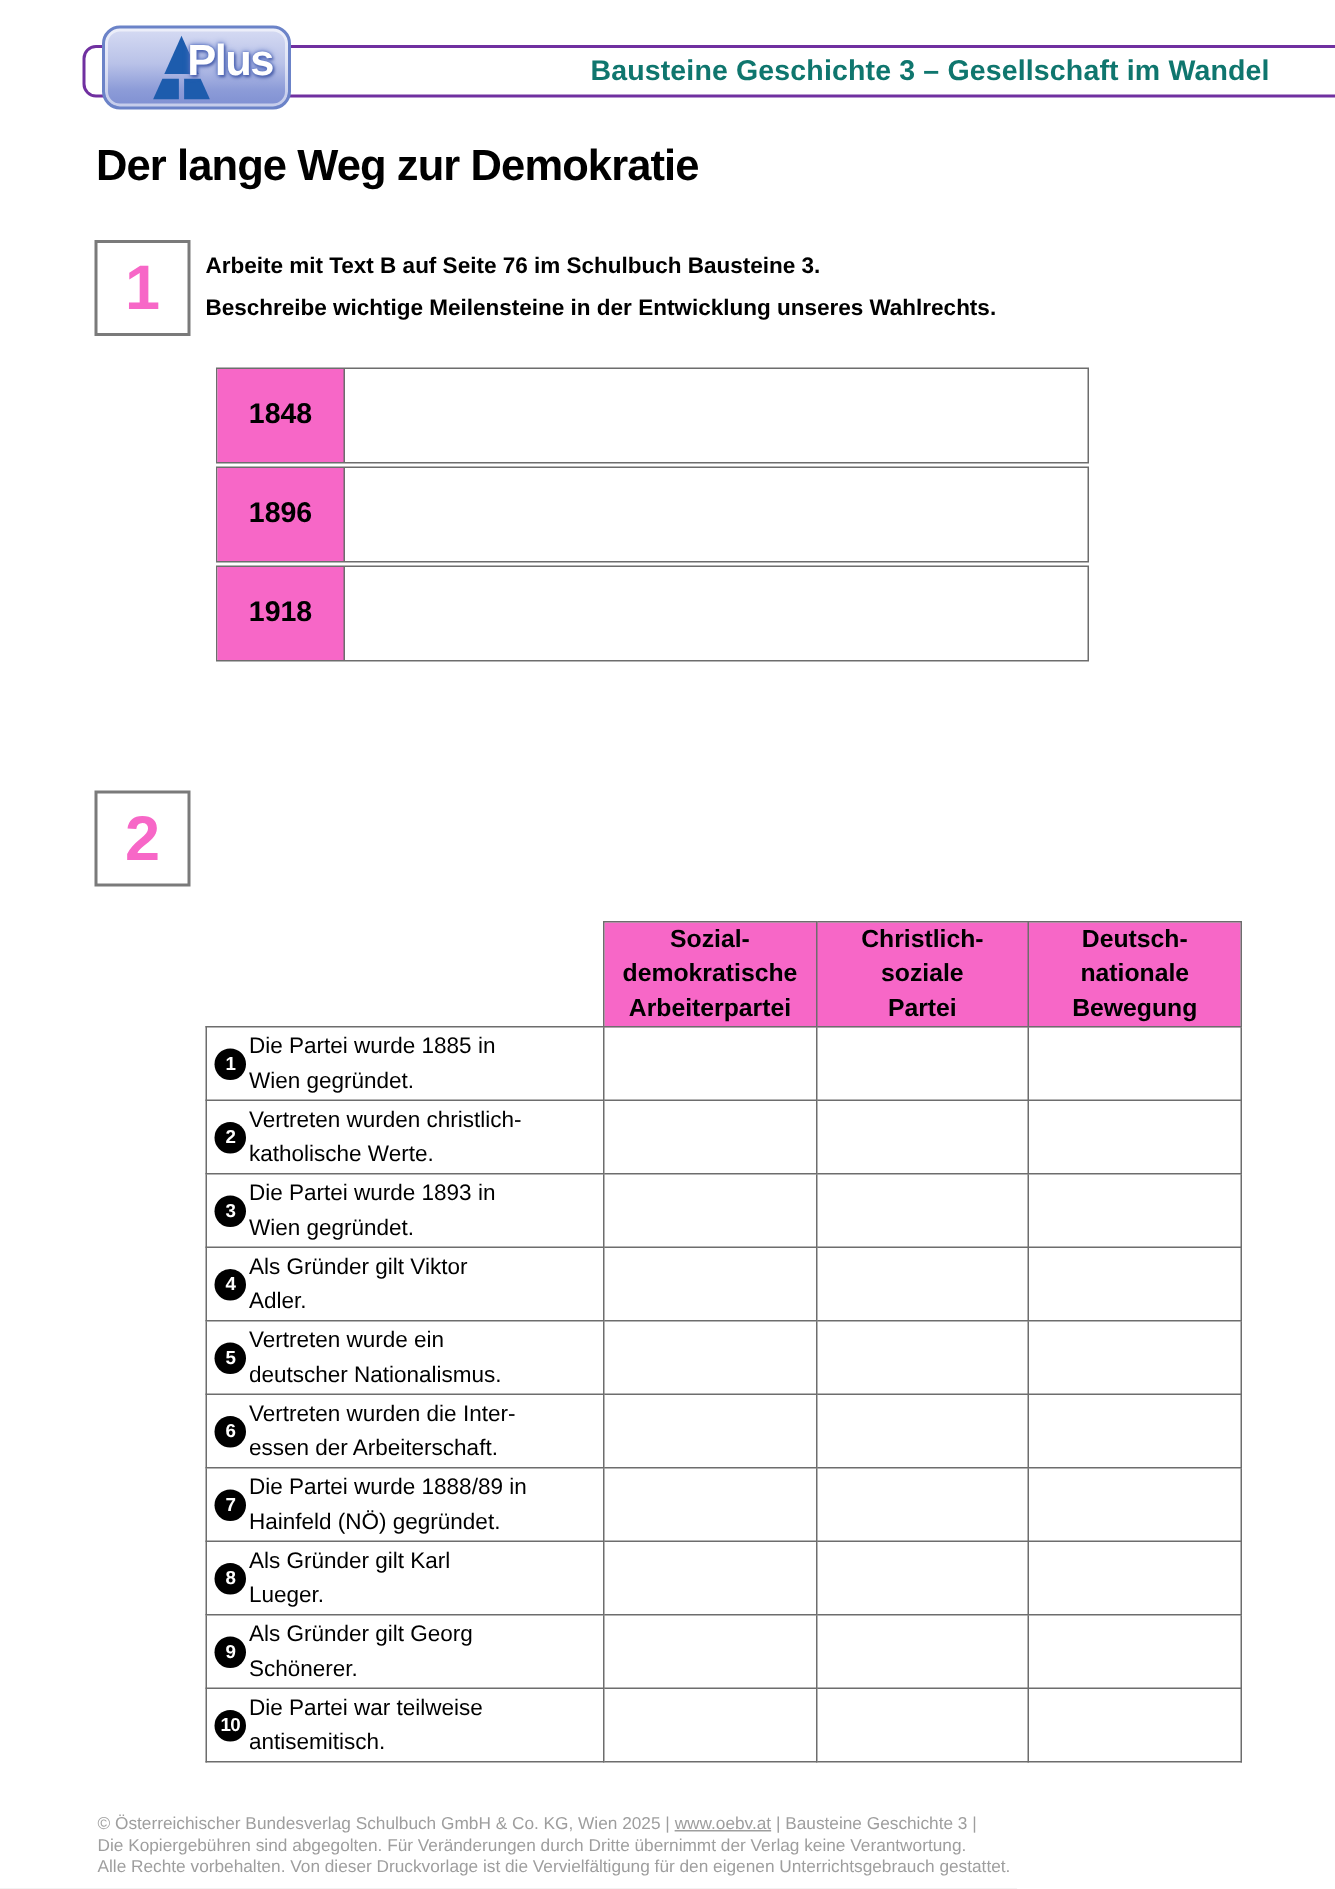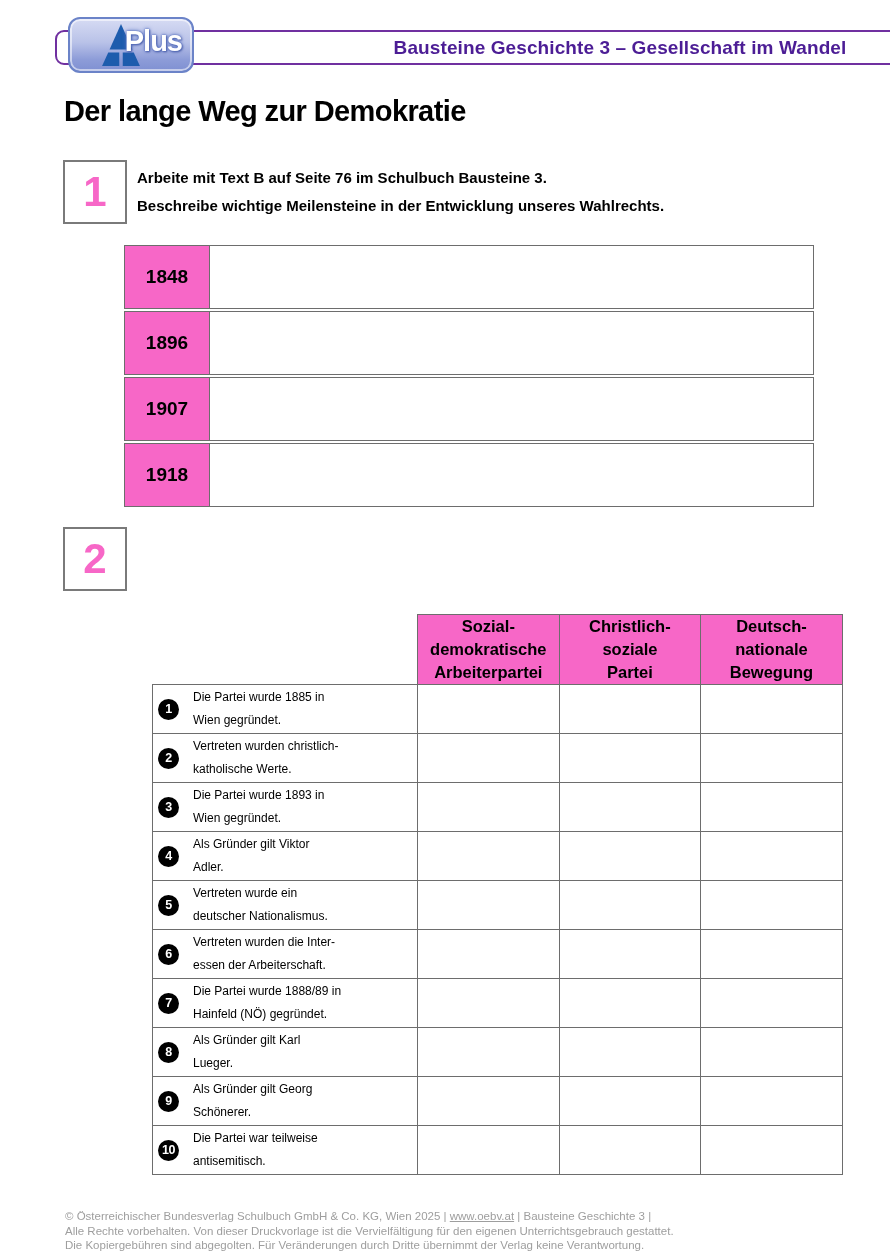--- a/index.html
+++ b/index.html
@@ -8,21 +8,21 @@
     font-family:"Liberation Sans",sans-serif;color:#000;overflow:hidden;
     margin:0 auto;
   }
   
   .banner{
     position:absolute;left:55px;top:30px;width:786px;height:31px;
     border:2px solid #7030A0;border-radius:9px;background:#fff;
     display:flex;align-items:center;justify-content:center;padding-left:170px;
     box-sizing:content-box;
   }
-  .banner-title{color:#4c1d95;font-weight:bold;font-size:19px;letter-spacing:.1px;}
+  .banner-title{color:#0f766e;font-weight:bold;font-size:19px;letter-spacing:.1px;}
   .logo{
     position:absolute;left:68px;top:17px;width:122px;height:52px;
     border:2px solid #6b83c8;border-radius:12px;
     background:linear-gradient(180deg,#d6dbf3 0%,#b9c2e8 45%,#8d9cd8 78%,#7f90d2 100%);
     box-shadow:inset 0 0 0 2px rgba(255,255,255,.55);
     display:flex;align-items:center;
   }
   .logo svg{position:absolute;left:22px;top:4px;}
   .logo-plus{
     position:absolute;right:10px;top:6px;font-size:29px;font-weight:bold;color:#fff;
@@ -37,51 +37,51 @@
   
   .task-box{
     position:absolute;left:63px;width:60px;height:60px;border:2px solid #7a7a7a;
     display:flex;align-items:center;justify-content:center;background:#fff;
   }
   .task-box .num{color:#F767C7;font-size:42px;font-weight:bold;line-height:1;}
   .task-text{position:absolute;left:137px;font-size:15px;font-weight:bold;line-height:28px;}
   .t1box{top:160px;} .t1text{top:164px;}
   .t2box{top:527px;} .t2text{top:531px;}
   
-  .years{position:absolute;left:124px;top:245px;width:690px;}
+  .years{position:absolute;left:144px;top:245px;width:582px;}
   .year-row{
     display:flex;height:62px;border:1px solid #6d6d6d;margin-bottom:2px;background:#fff;
   }
   .year-cell{
     width:84px;background:#F767C7;border-right:1px solid #6d6d6d;
     display:flex;align-items:center;justify-content:center;
     font-weight:bold;font-size:19px;
   }
   .answer-cell{flex:1;}
   
   .parties{
-    position:absolute;left:152px;top:614px;width:690px;
+    position:absolute;left:137px;top:614px;width:690px;
     border-collapse:collapse;table-layout:fixed;
   }
   .parties col.c-stmt{width:265px;}
   .parties col.c-box{width:141.6px;}
   .parties td{border:1px solid #6d6d6d;padding:0;background:#fff;}
   .parties td.ghost{border:none;background:transparent;}
   .parties td.head{
     background:#F767C7;height:69px;text-align:center;vertical-align:middle;
     font-weight:bold;font-size:16.5px;line-height:23px;
   }
   .parties tr.body-row{height:48px;}
   .stmt{display:flex;align-items:center;height:48px;}
   .badge{
     flex:0 0 auto;width:21px;height:21px;margin-left:5px;border-radius:50%;
     background:#000;color:#fff;display:flex;align-items:center;justify-content:center;
     font-size:12.5px;font-weight:bold;letter-spacing:-.5px;
   }
-  .stmt-text{margin-left:14px;font-size:12px;line-height:23px;}
+  .stmt-text{margin-left:2px;font-size:15px;line-height:23px;}
   
   .footer{
     position:absolute;left:65px;top:1209px;color:#9e9e9e;
     font-size:11.5px;line-height:14.5px;
   }
   .footer a{color:#9e9e9e;text-decoration:underline;}
 </style>
 </head>
 <body>
 
@@ -109,24 +109,20 @@
     <div>Beschreibe wichtige Meilensteine in der Entwicklung unseres Wahlrechts.</div>
   </div>
 
   <div class="years">
     <div class="year-row">
       <div class="year-cell">1848</div>
       <div class="answer-cell"></div>
     </div>
     <div class="year-row">
       <div class="year-cell">1896</div>
-      <div class="answer-cell"></div>
-    </div>
-    <div class="year-row">
-      <div class="year-cell">1907</div>
       <div class="answer-cell"></div>
     </div>
     <div class="year-row">
       <div class="year-cell">1918</div>
       <div class="answer-cell"></div>
     </div>
   </div>
 
   <div class="task-box t2box">
     <span class="num">2</span>
@@ -297,17 +293,17 @@
       </td>
       <td></td>
       <td></td>
       <td></td>
     </tr>
   </tbody>
     </table>
 
   <div class="footer">
     <div><span>© Österreichischer Bundesverlag Schulbuch GmbH &amp; Co. KG, Wien 2025 | </span><a href="#">www.oebv.at</a><span> | Bausteine Geschichte 3 |</span></div>
+    <div>Die Kopiergebühren sind abgegolten. Für Veränderungen durch Dritte übernimmt der Verlag keine Verantwortung.</div>
     <div>Alle Rechte vorbehalten. Von dieser Druckvorlage ist die Vervielfältigung für den eigenen Unterrichtsgebrauch gestattet.</div>
-    <div>Die Kopiergebühren sind abgegolten. Für Veränderungen durch Dritte übernimmt der Verlag keine Verantwortung.</div>
   </div>
 
 </div>
 
 </body></html>

